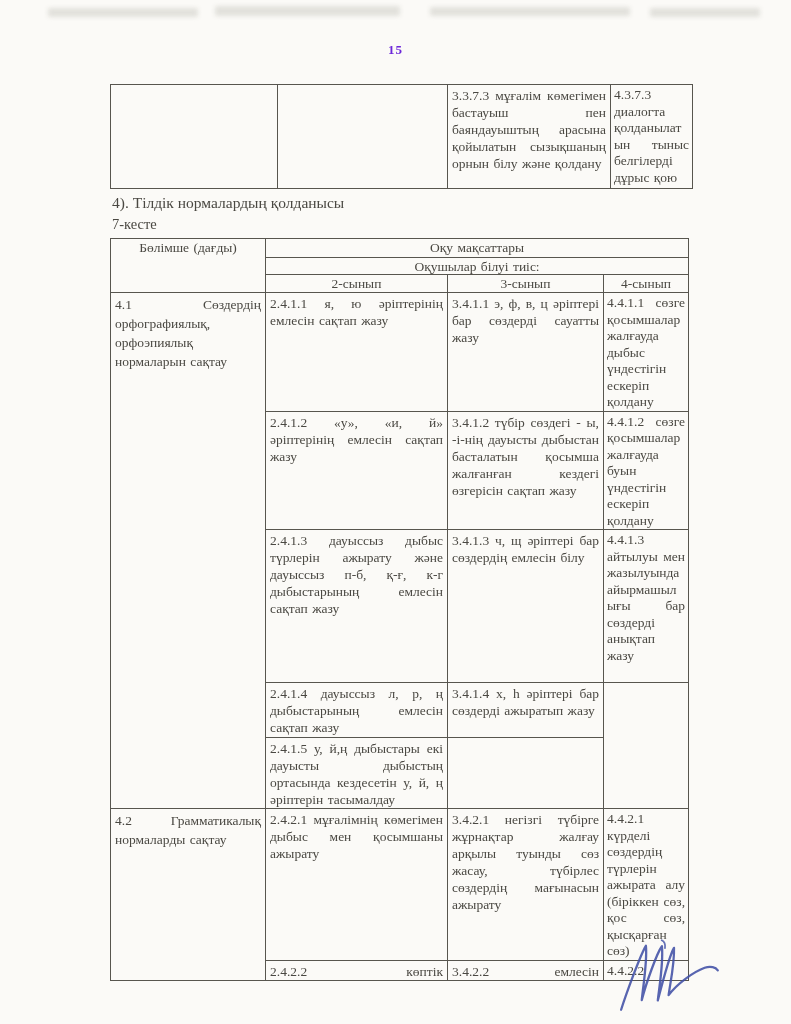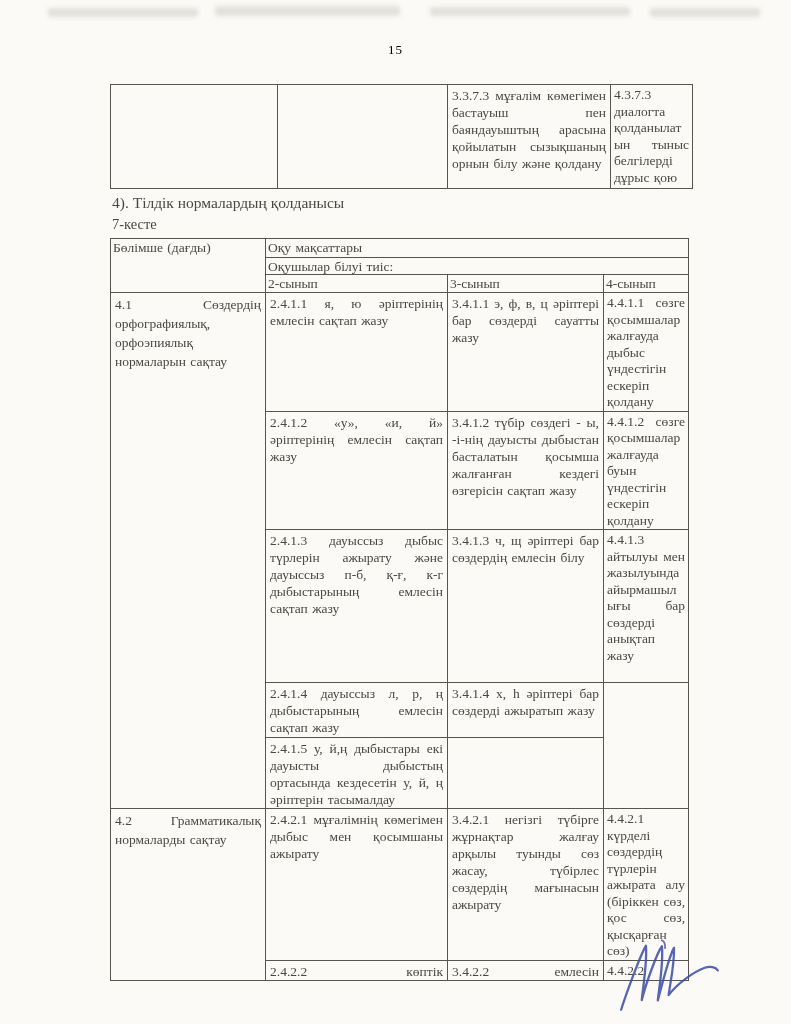--- a/index.html
+++ b/index.html
@@ -13,21 +13,21 @@
   }
   
   .artifact { position:absolute; background:#e2e1dc; filter:blur(2px); border-radius:2px; }
   .a1 { left:48px;  top:8px;  width:150px; height:9px; }
   .a2 { left:215px; top:6px;  width:185px; height:10px; }
   .a3 { left:430px; top:7px;  width:200px; height:9px; }
   .a4 { left:650px; top:8px;  width:110px; height:9px; }
 
   .page-number {
     position:absolute; top:42px; left:0; width:791px;
-    text-align:center; font-size:13px; letter-spacing:1px; color:#000000;
+    text-align:center; font-size:13px; letter-spacing:1px; color:#6d28d9;font-weight:bold;
   }
 
   table { border-collapse:collapse; table-layout:fixed; }
   td {
     border:1px solid #57554e;
     vertical-align:top;
     font-size:13.5px;
     line-height:17px;
     padding:2px 4px 0 4px;
     text-align:justify;
@@ -38,21 +38,21 @@
   
   .cont-table { position:absolute; left:110px; top:84px; width:582px; }
   .cont-table td { height:104px; }
 
   
   .heading   { position:absolute; left:112px; top:194px; font-size:15.5px; }
   .table-num { position:absolute; left:112px; top:216px; font-size:14.5px; }
 
   
   .main-table { position:absolute; left:110px; top:238px; width:578px; }
-  .main-table td.hdr { text-align:left; padding:1px 2px 0 2px; line-height:15px; }
+  .main-table td.hdr { text-align:center; padding:1px 2px 0 2px; line-height:15px; }
   .rh-a { height:19px; }  .rh-b { height:16px; }  .rh-c { height:18px;padding-left:40px; }
   .r1 td { height:117px; } .r2 td { height:115px; } .r3 td { height:153px; }
   .r4 td { height:55px; }  .r5 td { height:65px; }  .r6 td { height:149px; }
   .r7 td { height:18px; }
   td.c4 { line-height:16.5px; padding-left:3px; padding-right:3px; }
   td.label-cell { line-height:19px; }
   .jrow { display:flex; justify-content:space-between; }
 
   
   .signature { position:absolute; left:610px; top:936px; transform:rotate(-2deg); }

